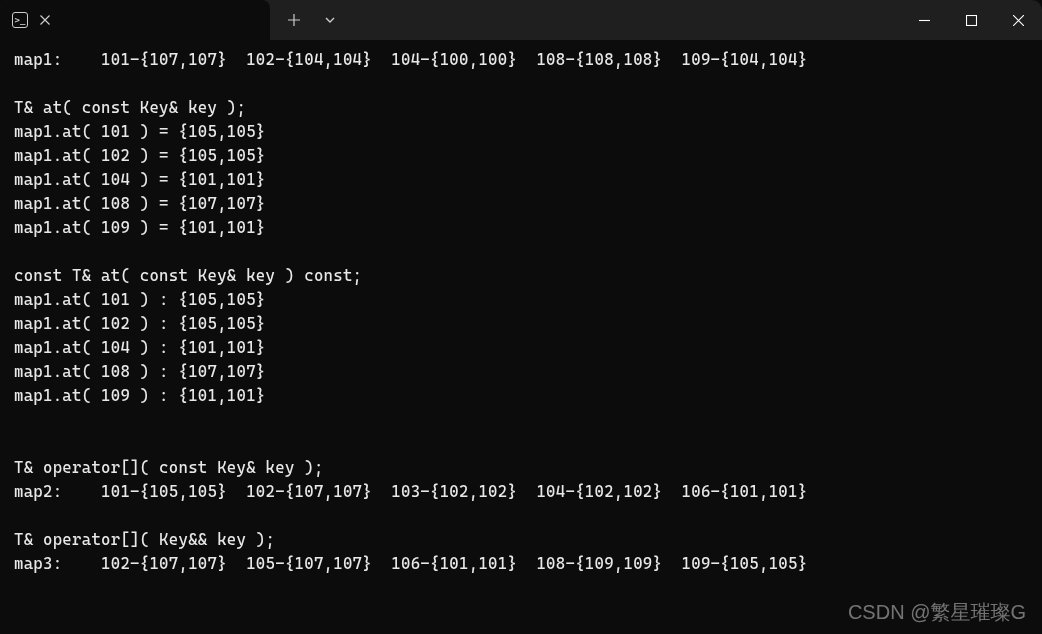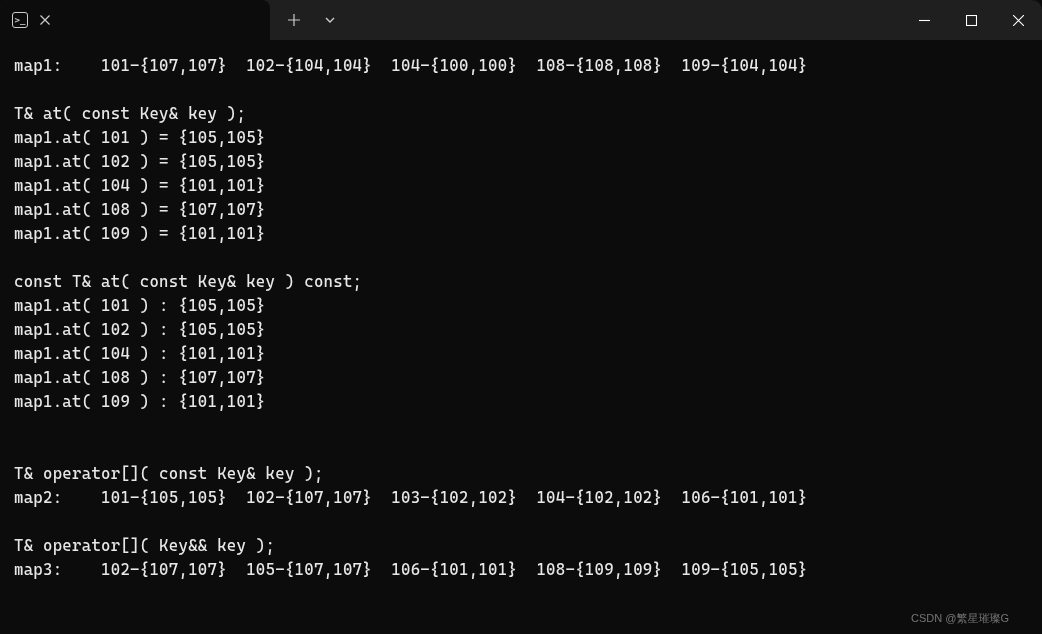--- a/index.html
+++ b/index.html
@@ -89,33 +89,33 @@
     .win-btn {
       width: 47px;
       height: 40px;
       display: flex;
       align-items: center;
       justify-content: center;
       color: #ffffff;
       cursor: pointer;
     }
     .terminal-content {
-      padding: 14px 14px;
+      padding: 8px 14px;
       color: #e8e8e8;
       font-size: 16px;
       line-height: 1.5;
       white-space: pre;
       letter-spacing: 0.3px;
     }
     .watermark {
       position: absolute;
-      right: 33px;
+      right: 16px;
       bottom: 8px;
       color: rgba(200, 200, 200, 0.55);
-      font-size: 11px;
+      font-size: 20px;
       font-family: 'Segoe UI', 'Microsoft YaHei', sans-serif;
     }
   </style>
 </head>
 <body>
 
 <div class="titlebar">
   <div class="tab">
     <span class="tab-icon">&gt;_</span>
     <span class="tab-close">

